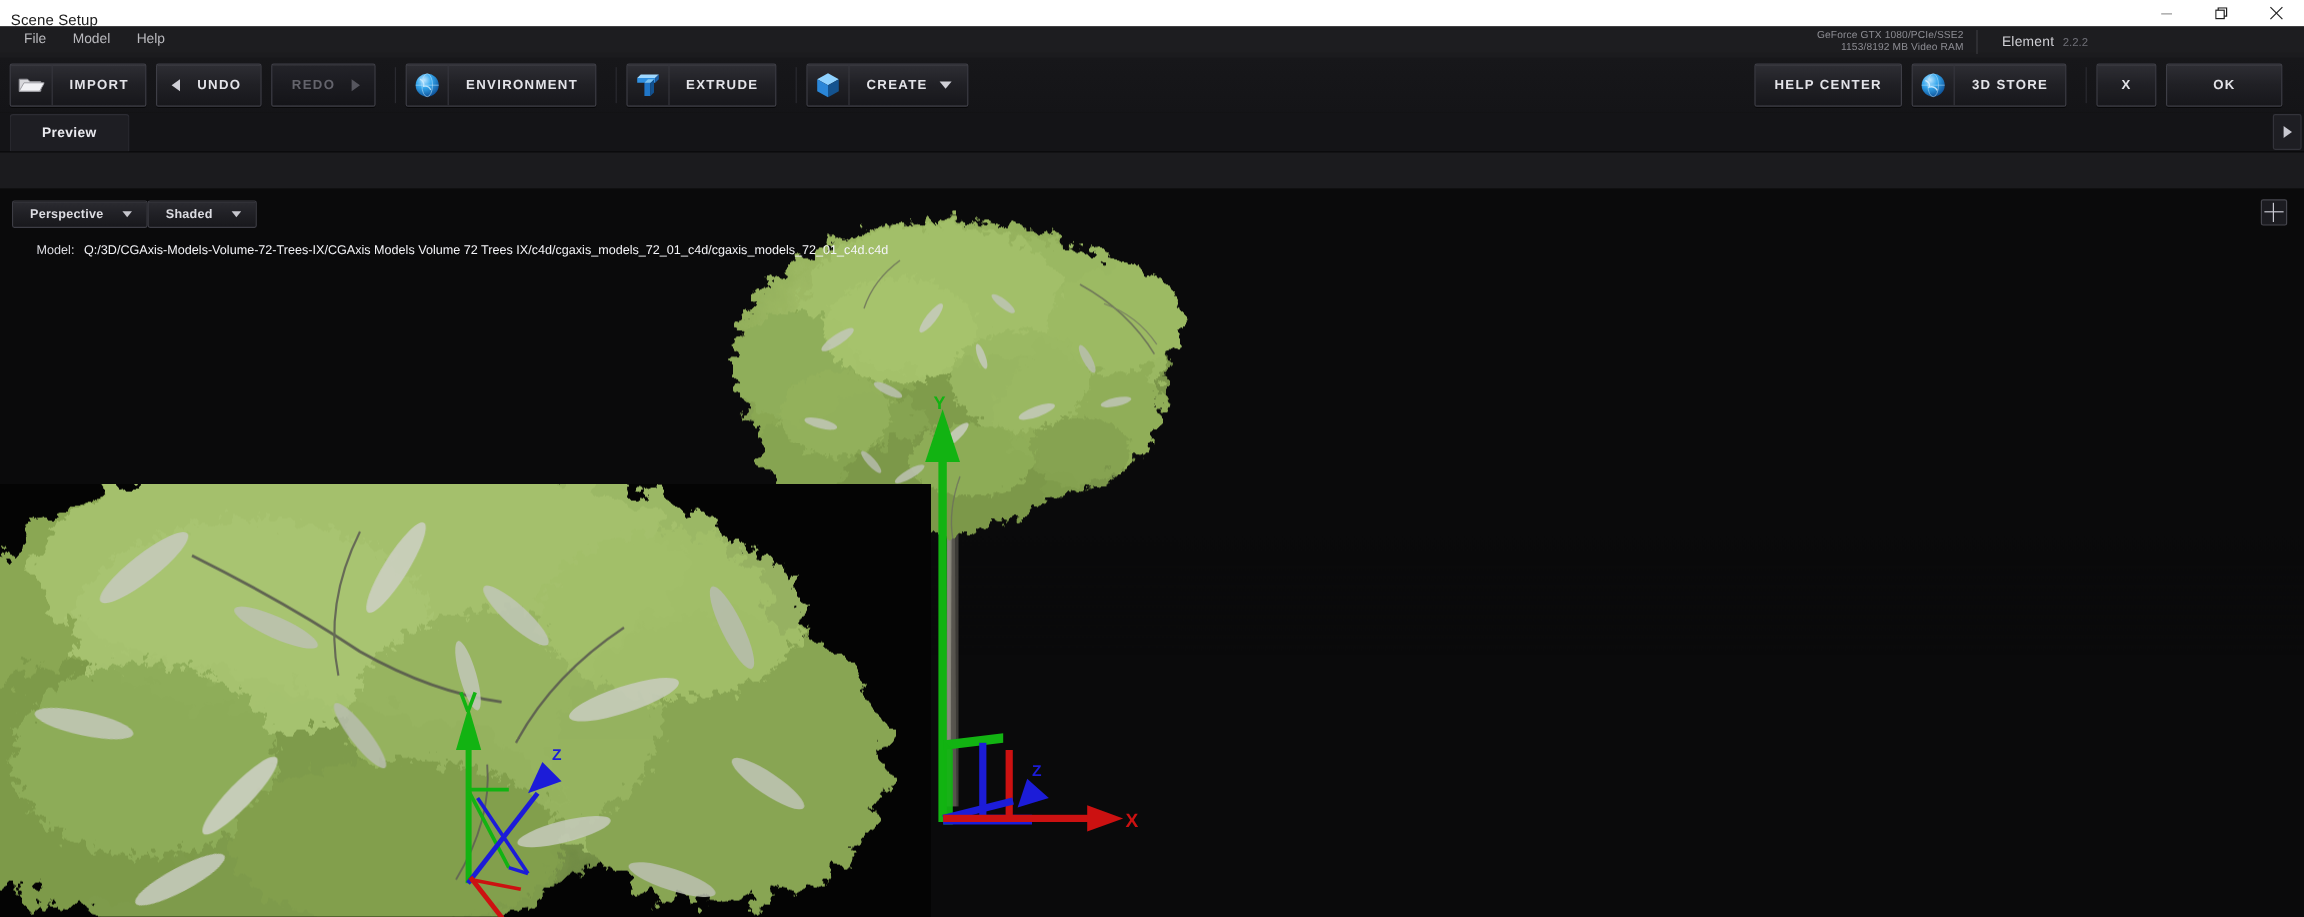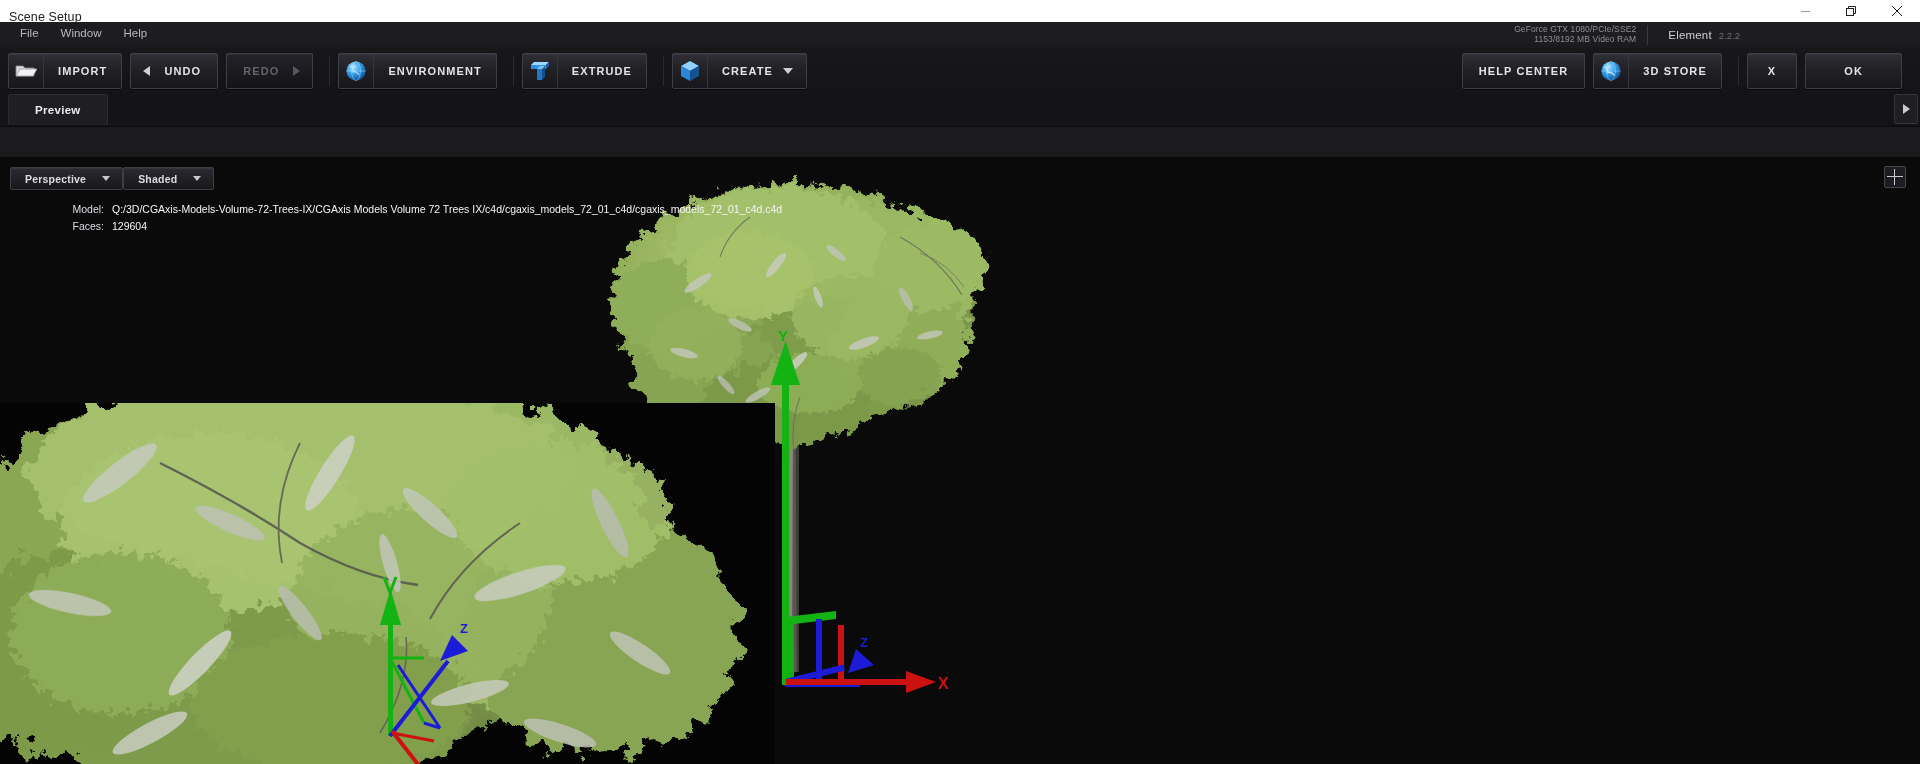--- a/index.html
+++ b/index.html
@@ -85,21 +85,21 @@
   }
   .tsep{width:1px;height:30px;background:#2a2a30;margin:0 8px;}
   .tb-left{margin-left:8px;display:flex;align-items:center;}
   .tb-right{margin-left:auto;display:flex;align-items:center;margin-right:10px;}
   .tbtn.okbtn .lbl{padding:0 38px;}
   .tbtn.xbtn .lbl{padding:0 20px;}
 
   
   .tabstrip{
     position:absolute;left:0;top:94px;width:1920px;height:32px;
-    background:#141417;border-bottom:1px solid #0a0a0c;display:flex;align-items:flex-start;
+    background:#141417;border-bottom:1px solid #0a0a0c;display:flex;align-items:center;
   }
   .tab{
     margin-left:8px;height:30px;padding:0 26px;
     display:flex;align-items:center;
     background:#1e1e23;border:1px solid #2c2c33;border-bottom:none;
     border-radius:3px 3px 0 0;
     font-size:11.5px;font-weight:bold;color:#eaeaef;letter-spacing:.3px;
   }
   .tabstrip .flex{flex:1;}
   .tab-scroll{
@@ -142,21 +142,21 @@
   }
   .ddl .ddl-c{
     width:0;height:0;border-left:4.5px solid transparent;border-right:4.5px solid transparent;
     border-top:5.5px solid #c6c6cd;margin-right:12px;
   }
   .vp-info{
     position:absolute;left:0;top:44px;z-index:40;
     font-size:10.5px;color:#f0f0f4;line-height:17px;
   }
   .vp-info .row{display:flex;}
-  .vp-info .k{width:62px;text-align:right;color:#dddde3;padding-left:42px;}
+  .vp-info .k{width:62px;text-align:right;color:#dddde3;}
   .vp-info .v{margin-left:8px;color:#f4f4f8;}
 
   .vp-layout-ico{
     position:absolute;right:14px;top:9px;width:20px;height:20px;
     border:1px solid #46464e;border-radius:2px;background:#1c1c21;z-index:40;
   }
   .vp-layout-ico i{position:absolute;background:#c9c9d1;}
   .vp-layout-ico i.h{left:2px;top:9px;width:16px;height:1px;}
   .vp-layout-ico i.v{left:9px;top:2px;width:1px;height:16px;}
 
@@ -218,21 +218,21 @@
     <div class="winbtn">
       <svg width="12" height="12" viewBox="0 0 12 12">
         <line x1="1" y1="1" x2="11" y2="11" stroke="#202020" stroke-width="1"></line>
         <line x1="11" y1="1" x2="1" y2="11" stroke="#202020" stroke-width="1"></line>
       </svg>
     </div>
   </div>
 
   <div class="menubar">
     <div class="menu-item">File</div>
-    <div class="menu-item">Window</div>
+    <div class="menu-item">Model</div>
     <div class="menu-item">Help</div>
   </div>
 
   <div class="gpuinfo">
     <div class="gpu-lines">
       <span>GeForce GTX 1080/PCIe/SSE2</span>
       <span>1153/8192 MB Video RAM</span>
     </div>
     <div class="elem-block">
       <span class="elem-name">Element</span>
@@ -555,24 +555,20 @@
         <div class="ddl-t">Shaded</div>
         <div class="ddl-c"></div>
       </div>
     </div>
 
     <div class="vp-info">
       <div class="row">
         <div class="k">Model:</div>
         <div class="v">Q:/3D/CGAxis-Models-Volume-72-Trees-IX/CGAxis Models Volume 72 Trees IX/c4d/cgaxis_models_72_01_c4d/cgaxis_models_72_01_c4d.c4d</div>
       </div>
-      <div class="row">
-        <div class="k">Faces:</div>
-        <div class="v">129604</div>
-      </div>
     </div>
 
     <div class="vp-layout-ico">
       <i class="h"></i>
       <i class="v"></i>
     </div>
 
   </div>
 </div>
 

